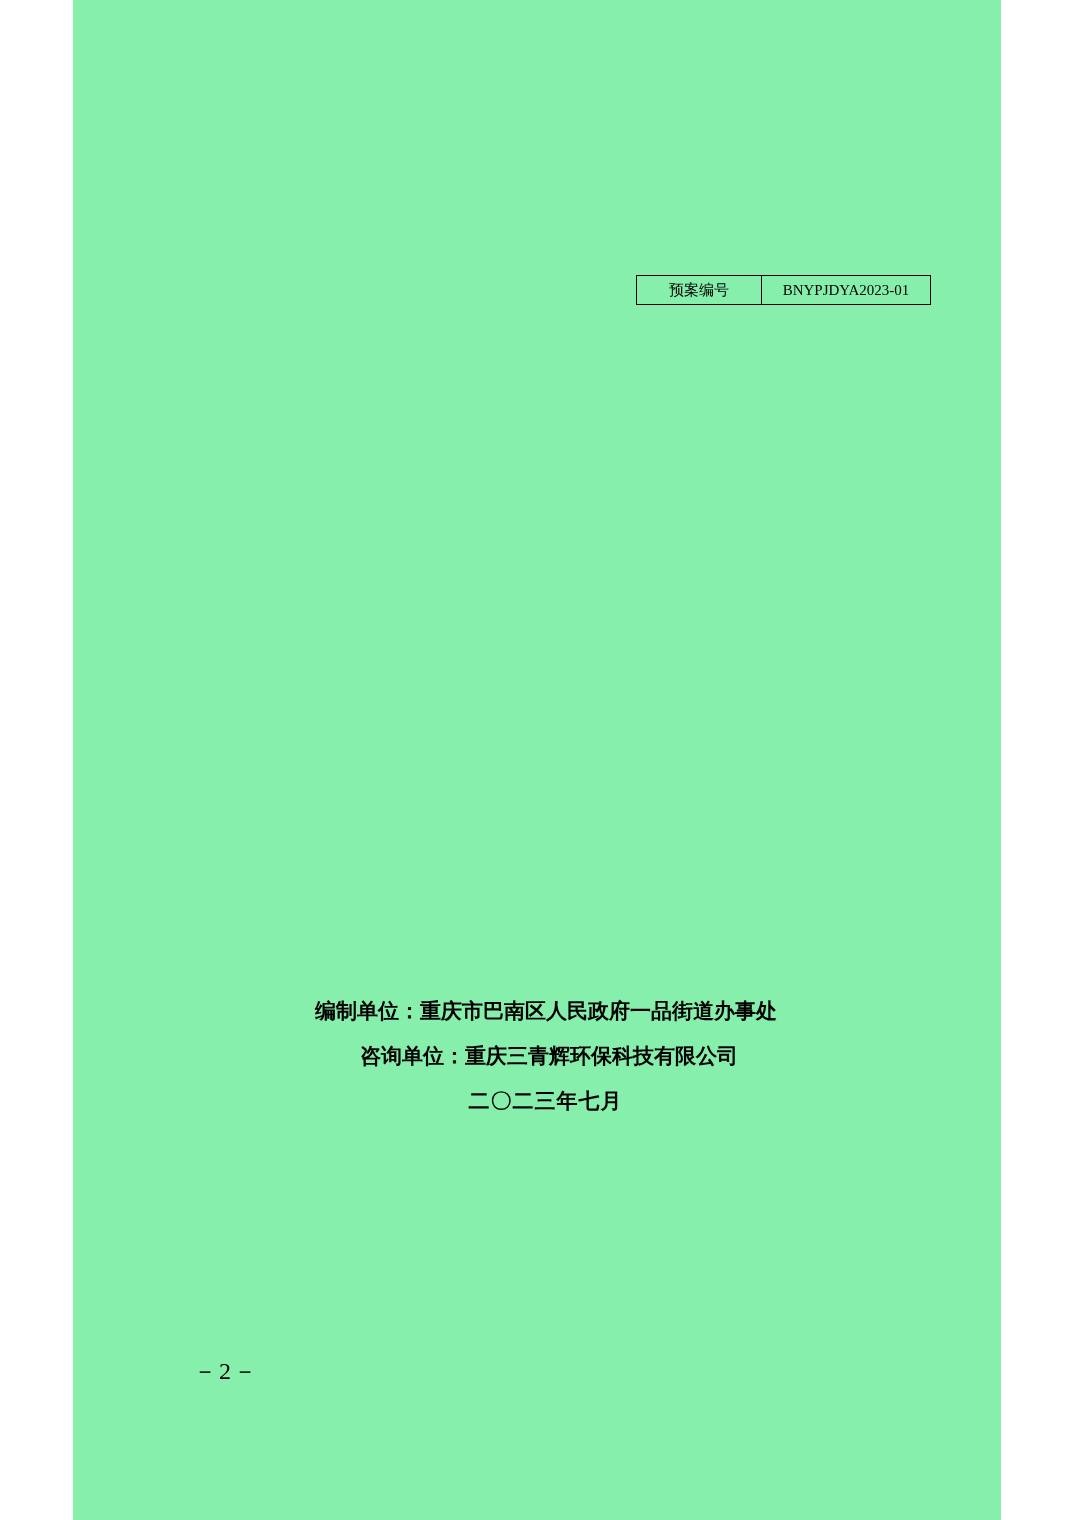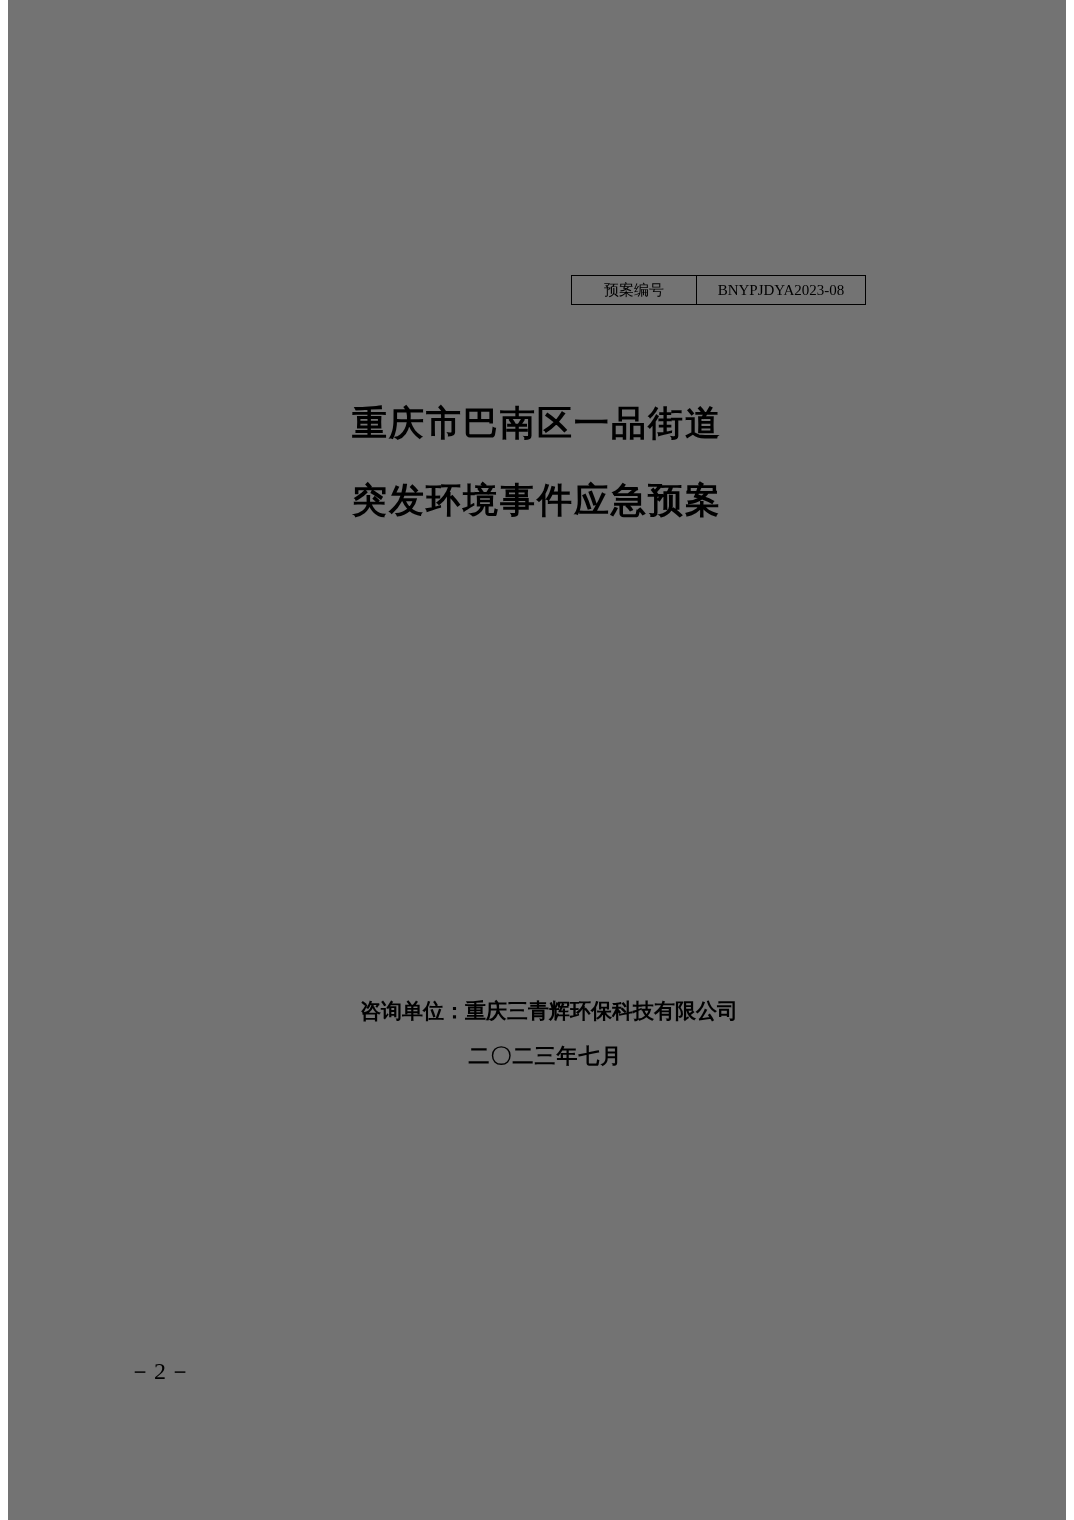--- a/index.html
+++ b/index.html
@@ -6,24 +6,24 @@
     margin: 0;
     padding: 0;
     background: #ffffff;
   }
   body {
     font-family: "Liberation Serif", "DejaVu Serif", serif;
     color: #000000;
   }
   .page {
     position: relative;
-    width: 1058px;
+    width: 928px;
     height: 1520px;
     margin: 0 auto;
-    background: #737373;
+    background: #86efac;
     overflow: hidden;
   }
 
   
   .meta-table-wrap {
     position: absolute;
     left: 563px;
     top: 275px;
   }
   table.meta-table {
@@ -105,31 +105,28 @@
 </head>
 <body>
 
 <div class="page">
 
   <div class="meta-table-wrap">
     <table class="meta-table">
       <tbody>
         <tr>
           <td class="label">预案编号</td>
-          <td class="value">BNYPJDYA2023-08</td>
+          <td class="value">BNYPJDYA2023-01</td>
         </tr>
       </tbody>
     </table>
   </div>
 
-  <div class="doc-title">
-    <div class="line line1">重庆市巴南区一品街道</div>
-    <div class="line line2">突发环境事件应急预案</div>
-  </div>
 
   <div class="foot-block">
+    <div class="fline indent-a">编制单位：重庆市巴南区人民政府一品街道办事处</div>
     <div class="fline indent-b">咨询单位：重庆三青辉环保科技有限公司</div>
     <div class="fline date">二〇二三年七月</div>
   </div>
 
   <div class="page-number">－2－</div>
 
 </div>
 
 </body></html>

